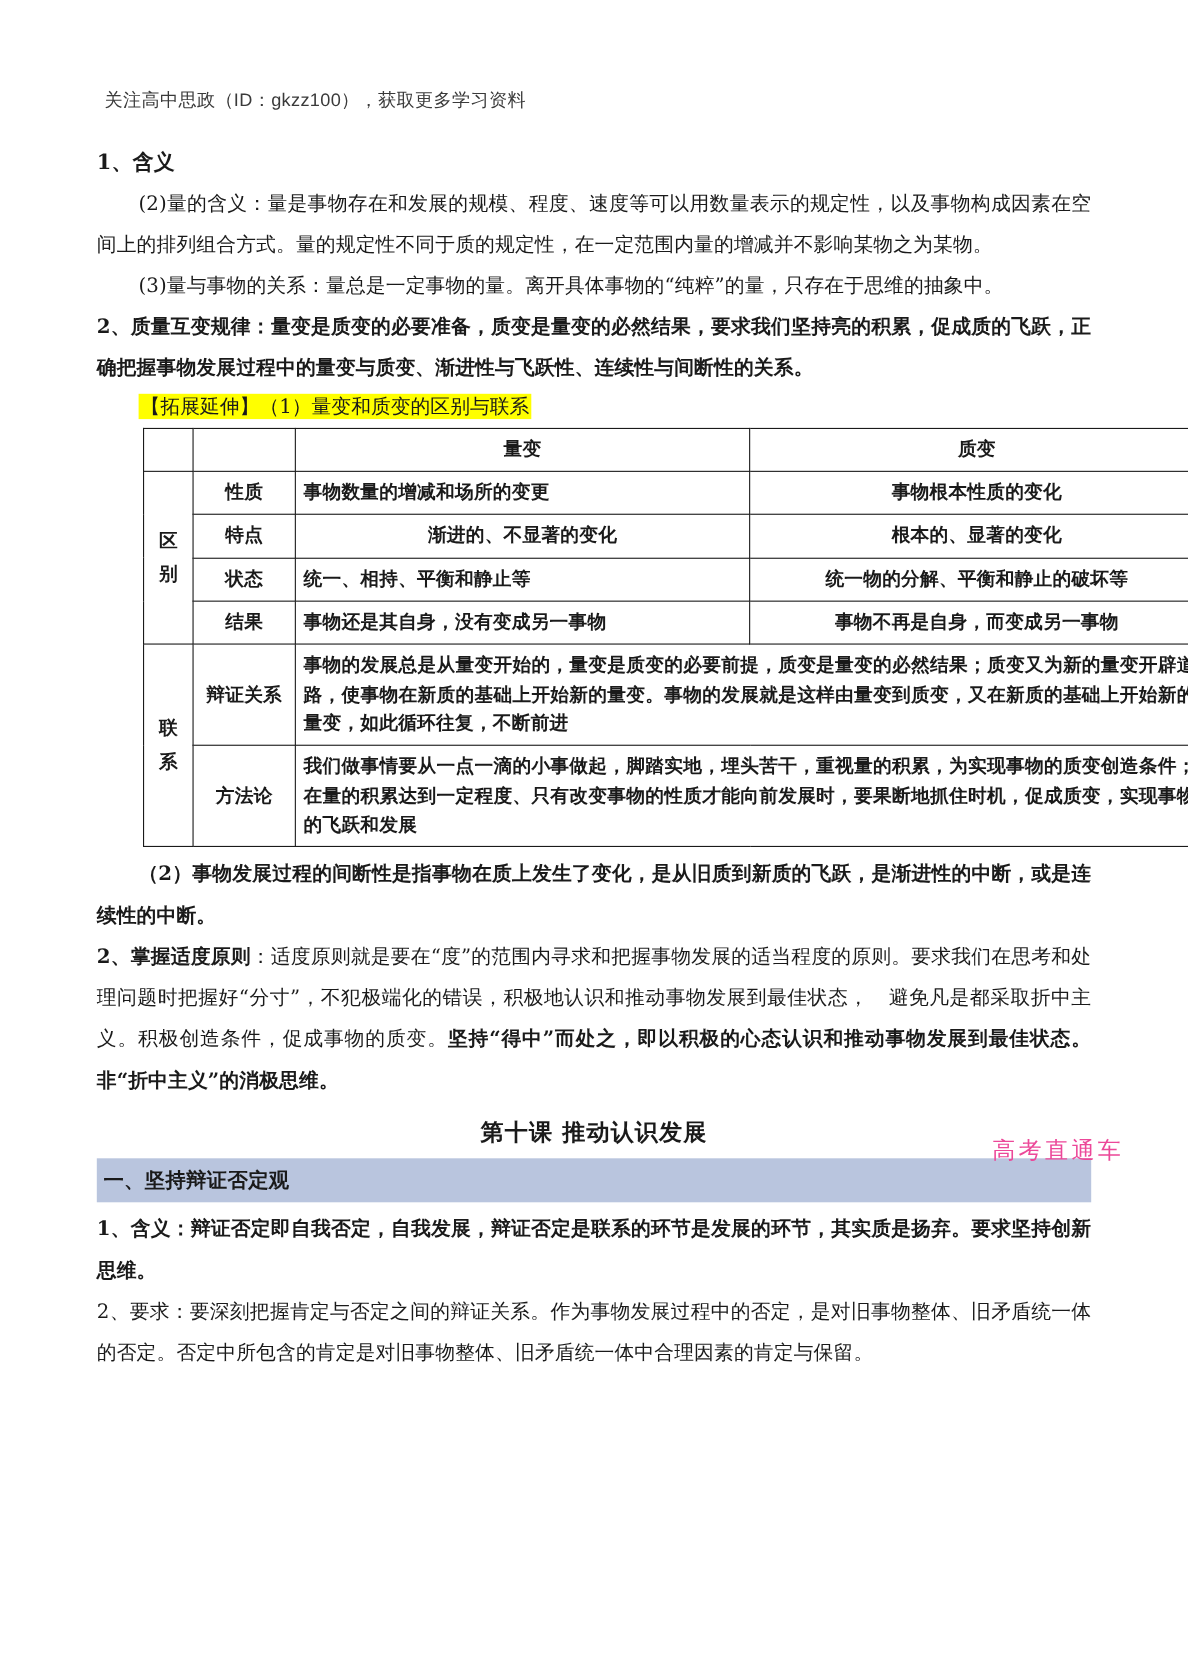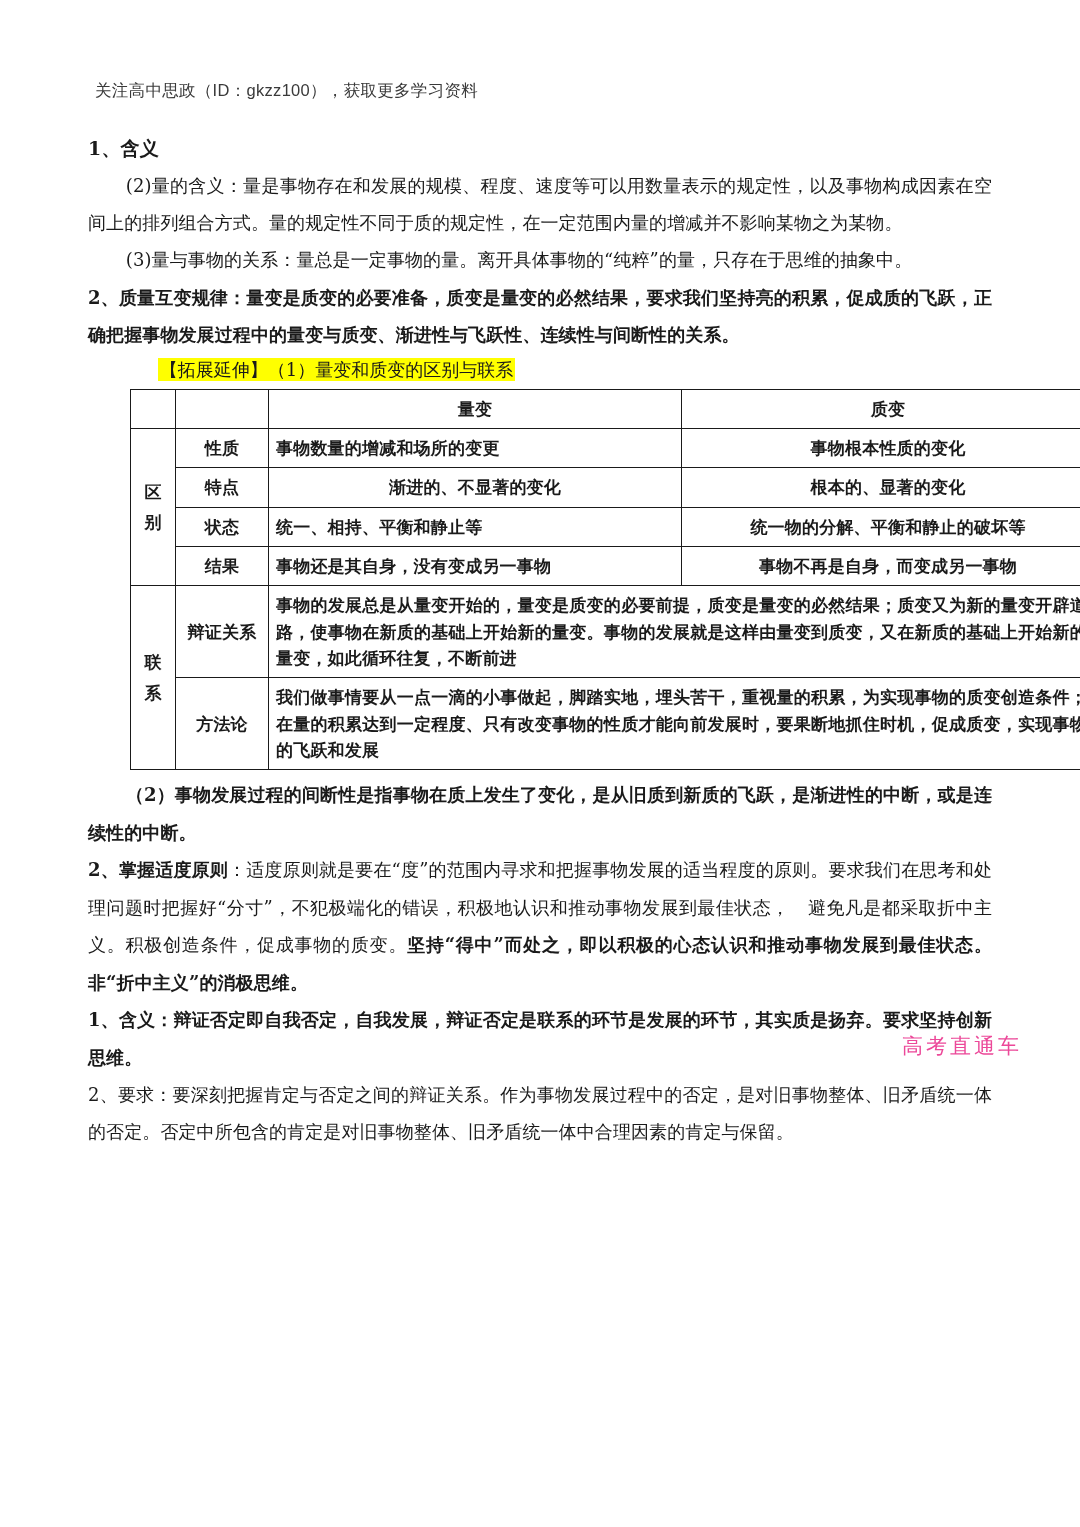--- a/index.html
+++ b/index.html
@@ -53,21 +53,20 @@
     text-align: justify;
     text-justify: inter-ideograph;
     letter-spacing: 0.1px;
   }
   p.indent2 { text-indent: 2.1em; }
   .bold { font-weight: bold; }
   .reg { font-weight: normal; }
   .hl-yellow {
     background: #ffff00;
     padding: 1px 2px;
-    margin-left: 32px;
   }
   .para-ext {
     margin: 2px 0 6px 0;
     font-size: 18px;
     line-height: 1.5;
     text-indent: 2.1em;
   }
   
   table.cmp {
     border-collapse: collapse;
@@ -189,21 +188,23 @@
           <td class="c-attr">方法论</td>
           <td class="c-val tall" colspan="2">我们做事情要从一点一滴的小事做起，脚踏实地，埋头苦干，重视量的积累，为实现事物的质变创造条件；在量的积累达到一定程度、只有改变事物的性质才能向前发展时，要果断地抓住时机，促成质变，实现事物的飞跃和发展</td>
         </tr>
       </tbody>
     </table>
 
     <p class="body-para bold indent2" style="margin-top:6px;">（2）事物发展过程的间断性是指事物在质上发生了变化，是从旧质到新质的飞跃，是渐进性的中断，或是连续性的中断。</p>
 
     <p class="body-para"><span class="bold">2、掌握适度原则</span><span class="reg">：适度原则就是要在“度”的范围内寻求和把握事物发展的适当程度的原则。要求我们在思考和处理问题时把握好“分寸”，不犯极端化的错误，积极地认识和推动事物发展到最佳状态，　避免凡是都采取折中主义。积极创造条件，促成事物的质变。</span><span class="bold">坚持“得中”而处之，即以积极的心态认识和推动事物发展到最佳状态。非“折中主义”的消极思维。</span></p>
 
-
+    <div class="lesson-title">第十课  推动认识发展</div>
+
+    <div class="blue-bar">一、坚持辩证否定观</div>
 
     <p class="body-para bold"><span>1、含义：</span><span>辩证否定即自我否定，自我发展，辩证否定是联系的环节是发展的环节，其实质是扬弃。要求坚持创新思维。</span></p>
 
     <p class="body-para">2、要求：要深刻把握肯定与否定之间的辩证关系。作为事物发展过程中的否定，是对旧事物整体、旧矛盾统一体的否定。否定中所包含的肯定是对旧事物整体、旧矛盾统一体中合理因素的肯定与保留。</p>
 
   </div>
 
   <div class="watermark">高考直通车</div>
 
 </div>

